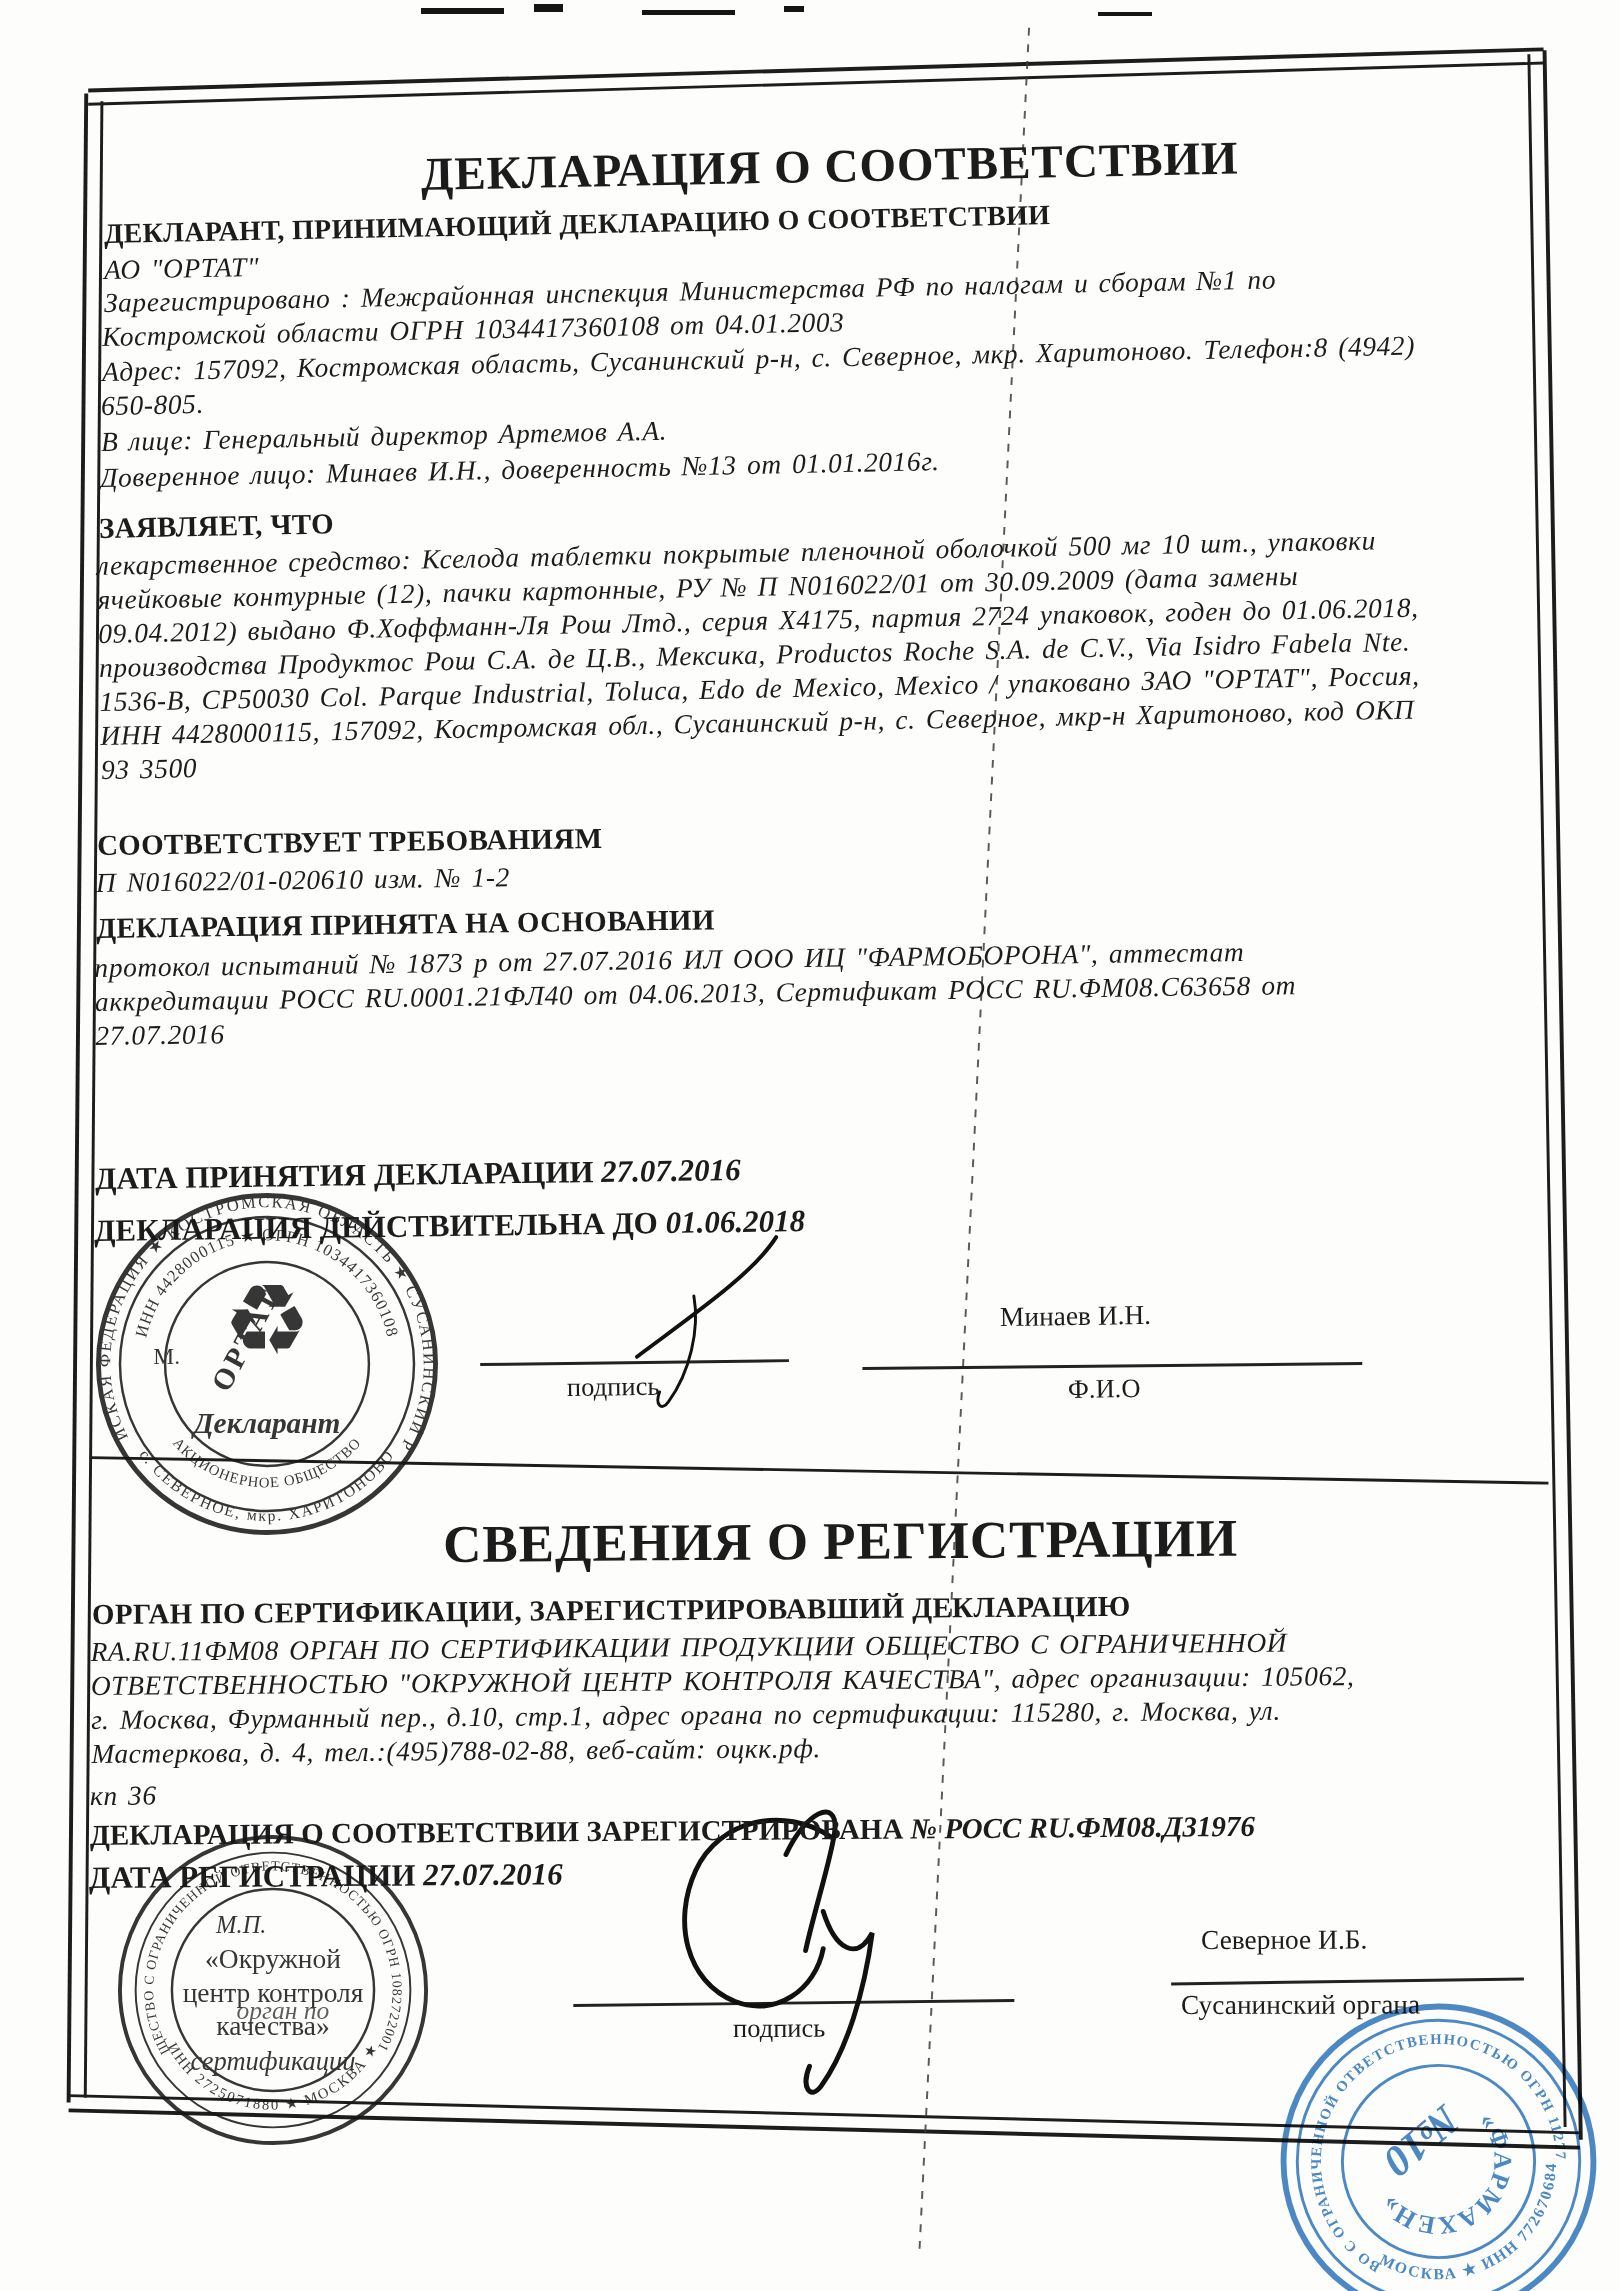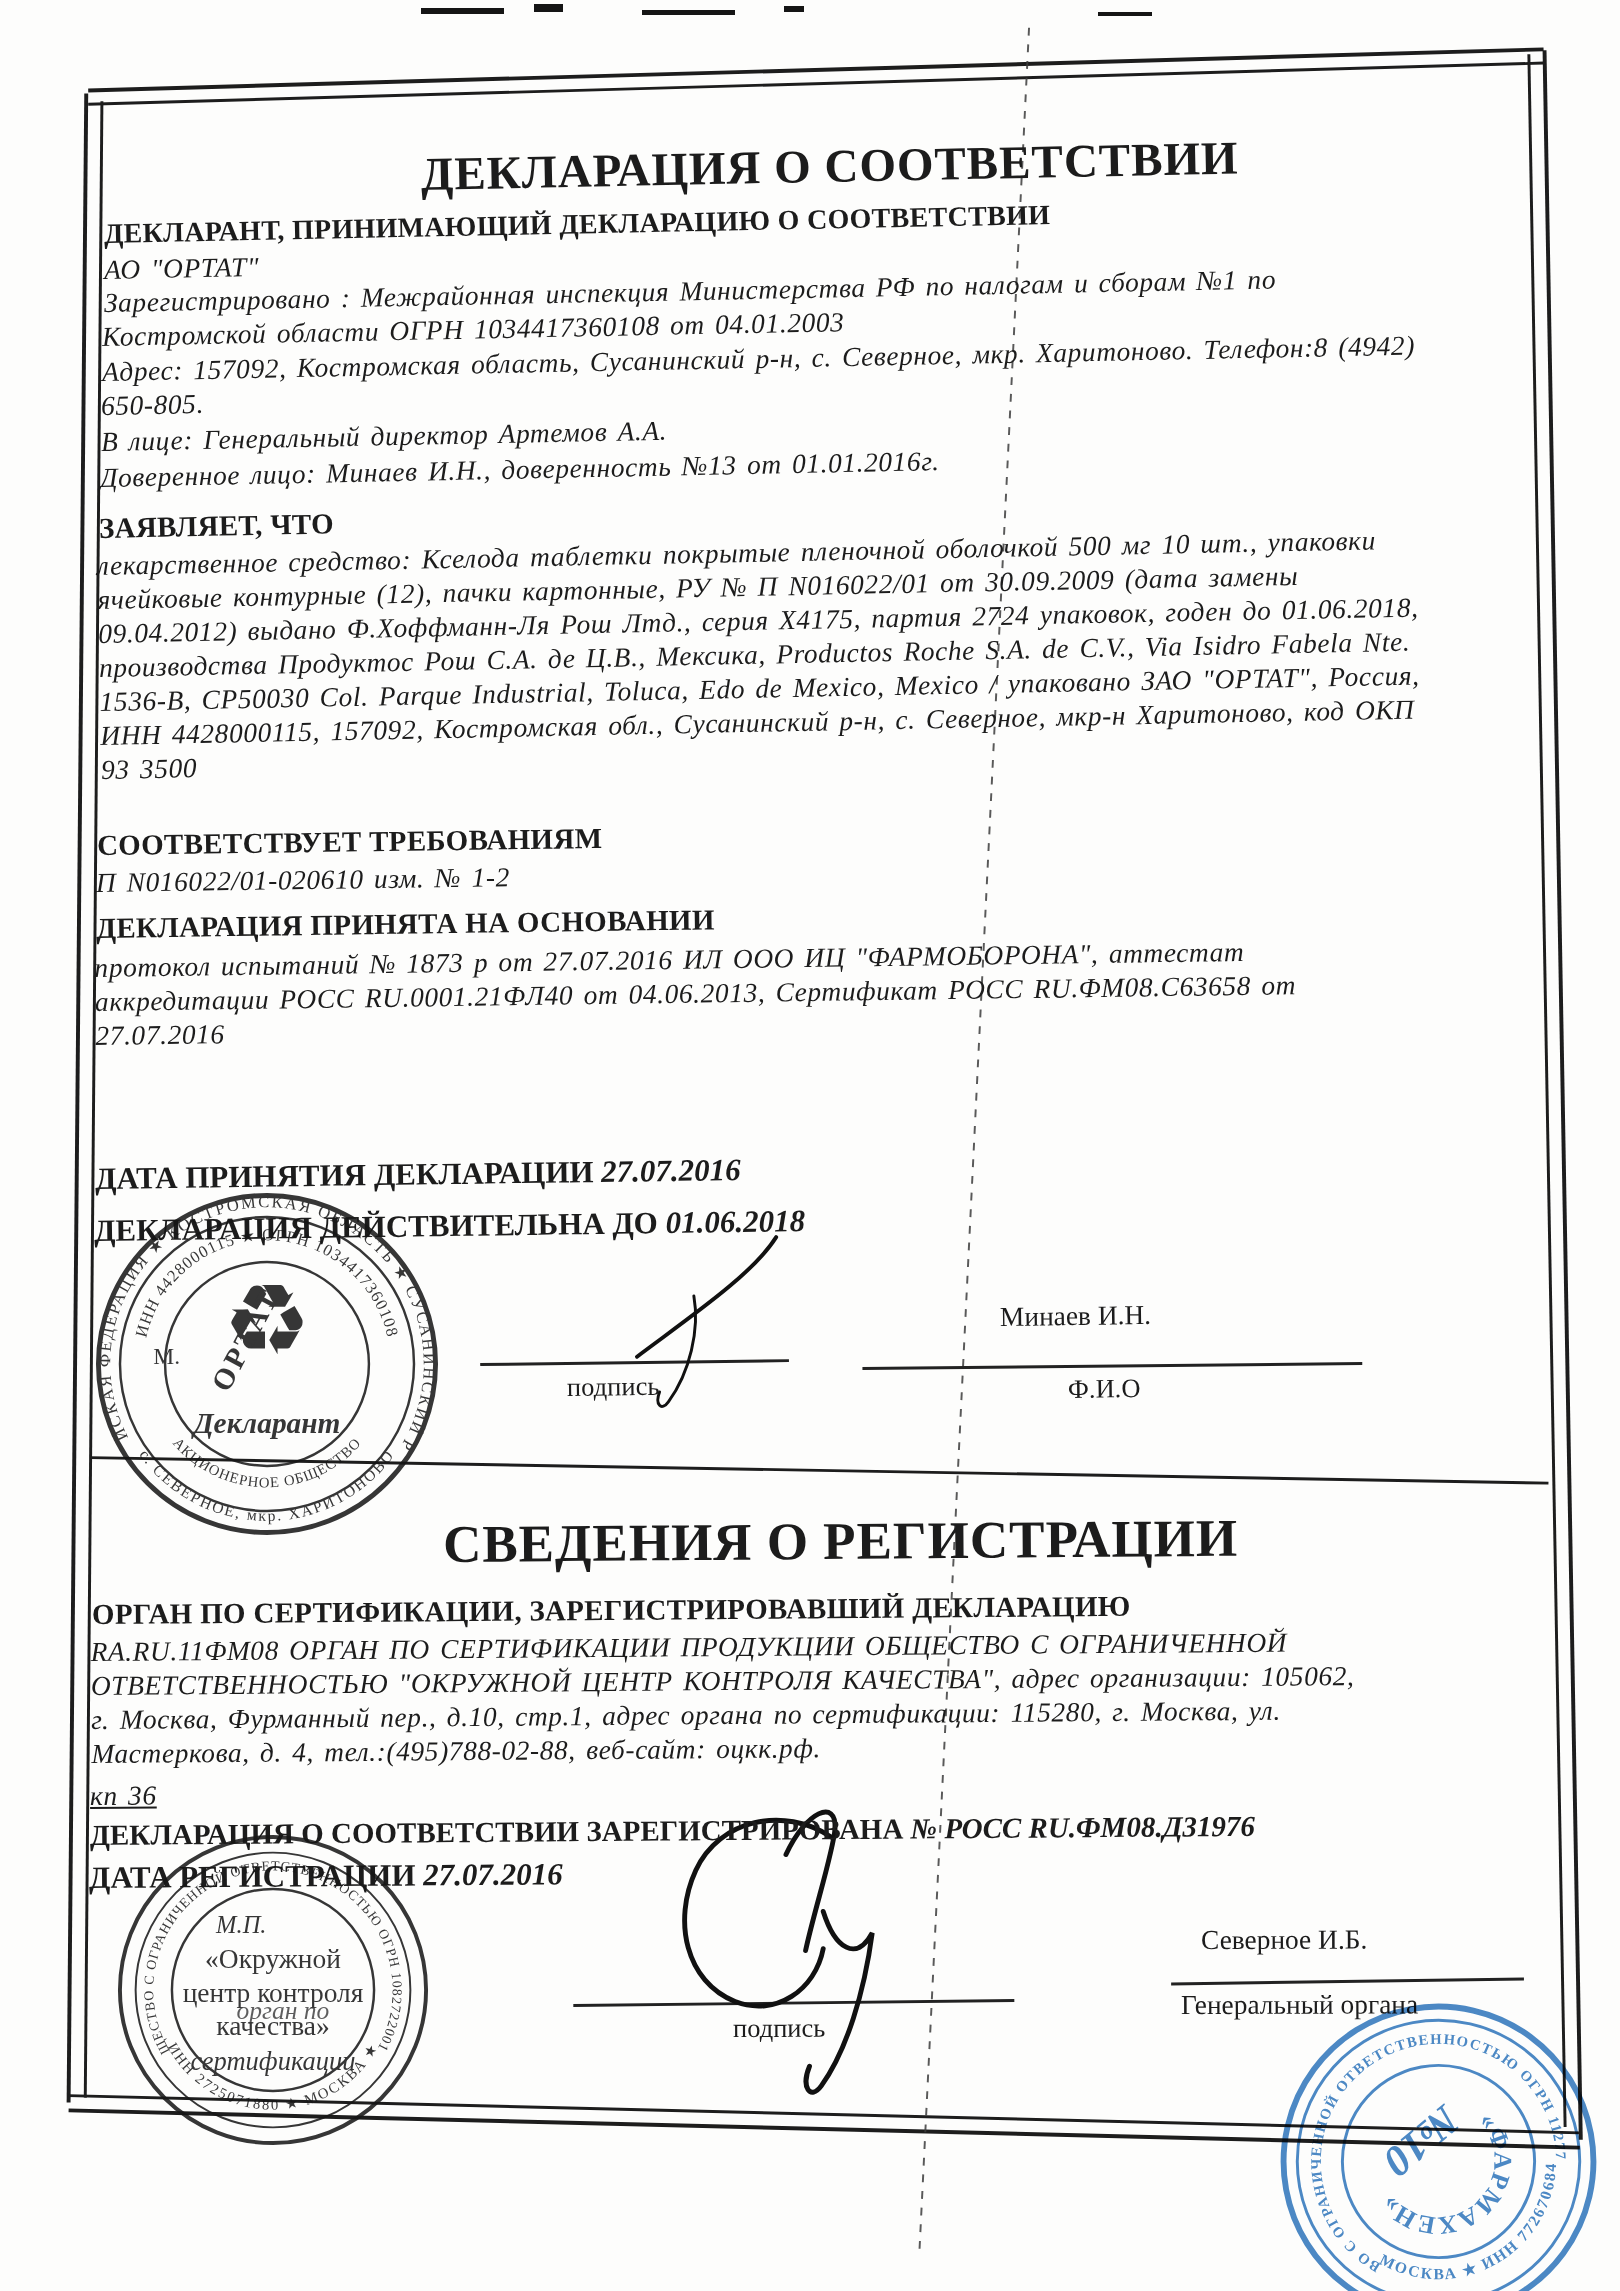--- a/index.html
+++ b/index.html
@@ -112,32 +112,32 @@
   <div class="abs lab tilt2" style="left:1068px;top:1374px;">Ф.И.О</div>
 
   <div class="abs title2 tilt3" style="left:443px;top:1514px;">СВЕДЕНИЯ О РЕГИСТРАЦИИ</div>
   <div class="abs h tilt3" style="left:92px;top:1598px;font-size:29px;">ОРГАН ПО СЕРТИФИКАЦИИ, ЗАРЕГИСТРИРОВАВШИЙ ДЕКЛАРАЦИЮ</div>
   <div class="abs i tilt3 para" style="left:91px;top:1637px;">
     <div>RA.RU.11ФМ08 ОРГАН ПО СЕРТИФИКАЦИИ ПРОДУКЦИИ ОБЩЕСТВО С ОГРАНИЧЕННОЙ</div>
     <div>ОТВЕТСТВЕННОСТЬЮ "ОКРУЖНОЙ ЦЕНТР КОНТРОЛЯ КАЧЕСТВА", адрес организации: 105062,</div>
     <div>г. Москва, Фурманный пер., д.10, стр.1, адрес органа по сертификации: 115280, г. Москва, ул.</div>
     <div>Мастеркова, д. 4, тел.:(495)788-02-88, веб-сайт: оцкк.рф.</div>
   </div>
-  <div class="abs i tilt3" style="left:90px;top:1781px;text-decoration:underline;">кп 36</div>
+  <div class="abs i tilt3" style="left:90px;top:1781px;">кп 36</div>
 
   <div class="abs tilt3" style="left:90px;top:1819px;font-weight:bold;font-size:29px;">
     <span>ДЕКЛАРАЦИЯ О СООТВЕТСТВИИ ЗАРЕГИСТРИРОВАНА</span> <span style="font-style:italic;">№ РОСС RU.ФМ08.Д31976</span>
   </div>
   <div class="abs big tilt3" style="left:89px;top:1860px;">
     <span>ДАТА РЕГИСТРАЦИИ</span> <span class="dt">27.07.2016</span>
   </div>
 
   <div class="abs lab tilt4" style="left:733px;top:2013px;">подпись</div>
   <div class="abs tilt4" style="left:1201px;top:1925px;font-size:27.4px;">Северное И.Б.</div>
-  <div class="abs tilt4" style="left:1181px;top:1990px;font-size:27.4px;">Генеральный органа</div>
+  <div class="abs tilt4" style="left:1181px;top:1990px;font-size:27.4px;">Сусанинский органа</div>
 
   <svg class="stampsvg" style="left:71px;top:1168px;" width="392" height="392" viewBox="-200 -200 400 400">
     <defs>
       <path id="o-top" d="M -138.6 80 A 160 160 0 1 1 138.6 80"></path>
       <path id="o-bot" d="M -138.6 80 A 160 160 0 0 0 138.6 80"></path>
       <path id="o-top2" d="M -109 63 A 126 126 0 1 1 109 63"></path>
       <path id="o-bot2" d="M -109 63 A 126 126 0 0 0 109 63"></path>
     </defs>
     <circle r="172" fill="none" stroke="#161616" stroke-width="5"></circle>
     <circle r="150" fill="none" stroke="#161616" stroke-width="2.5"></circle>

